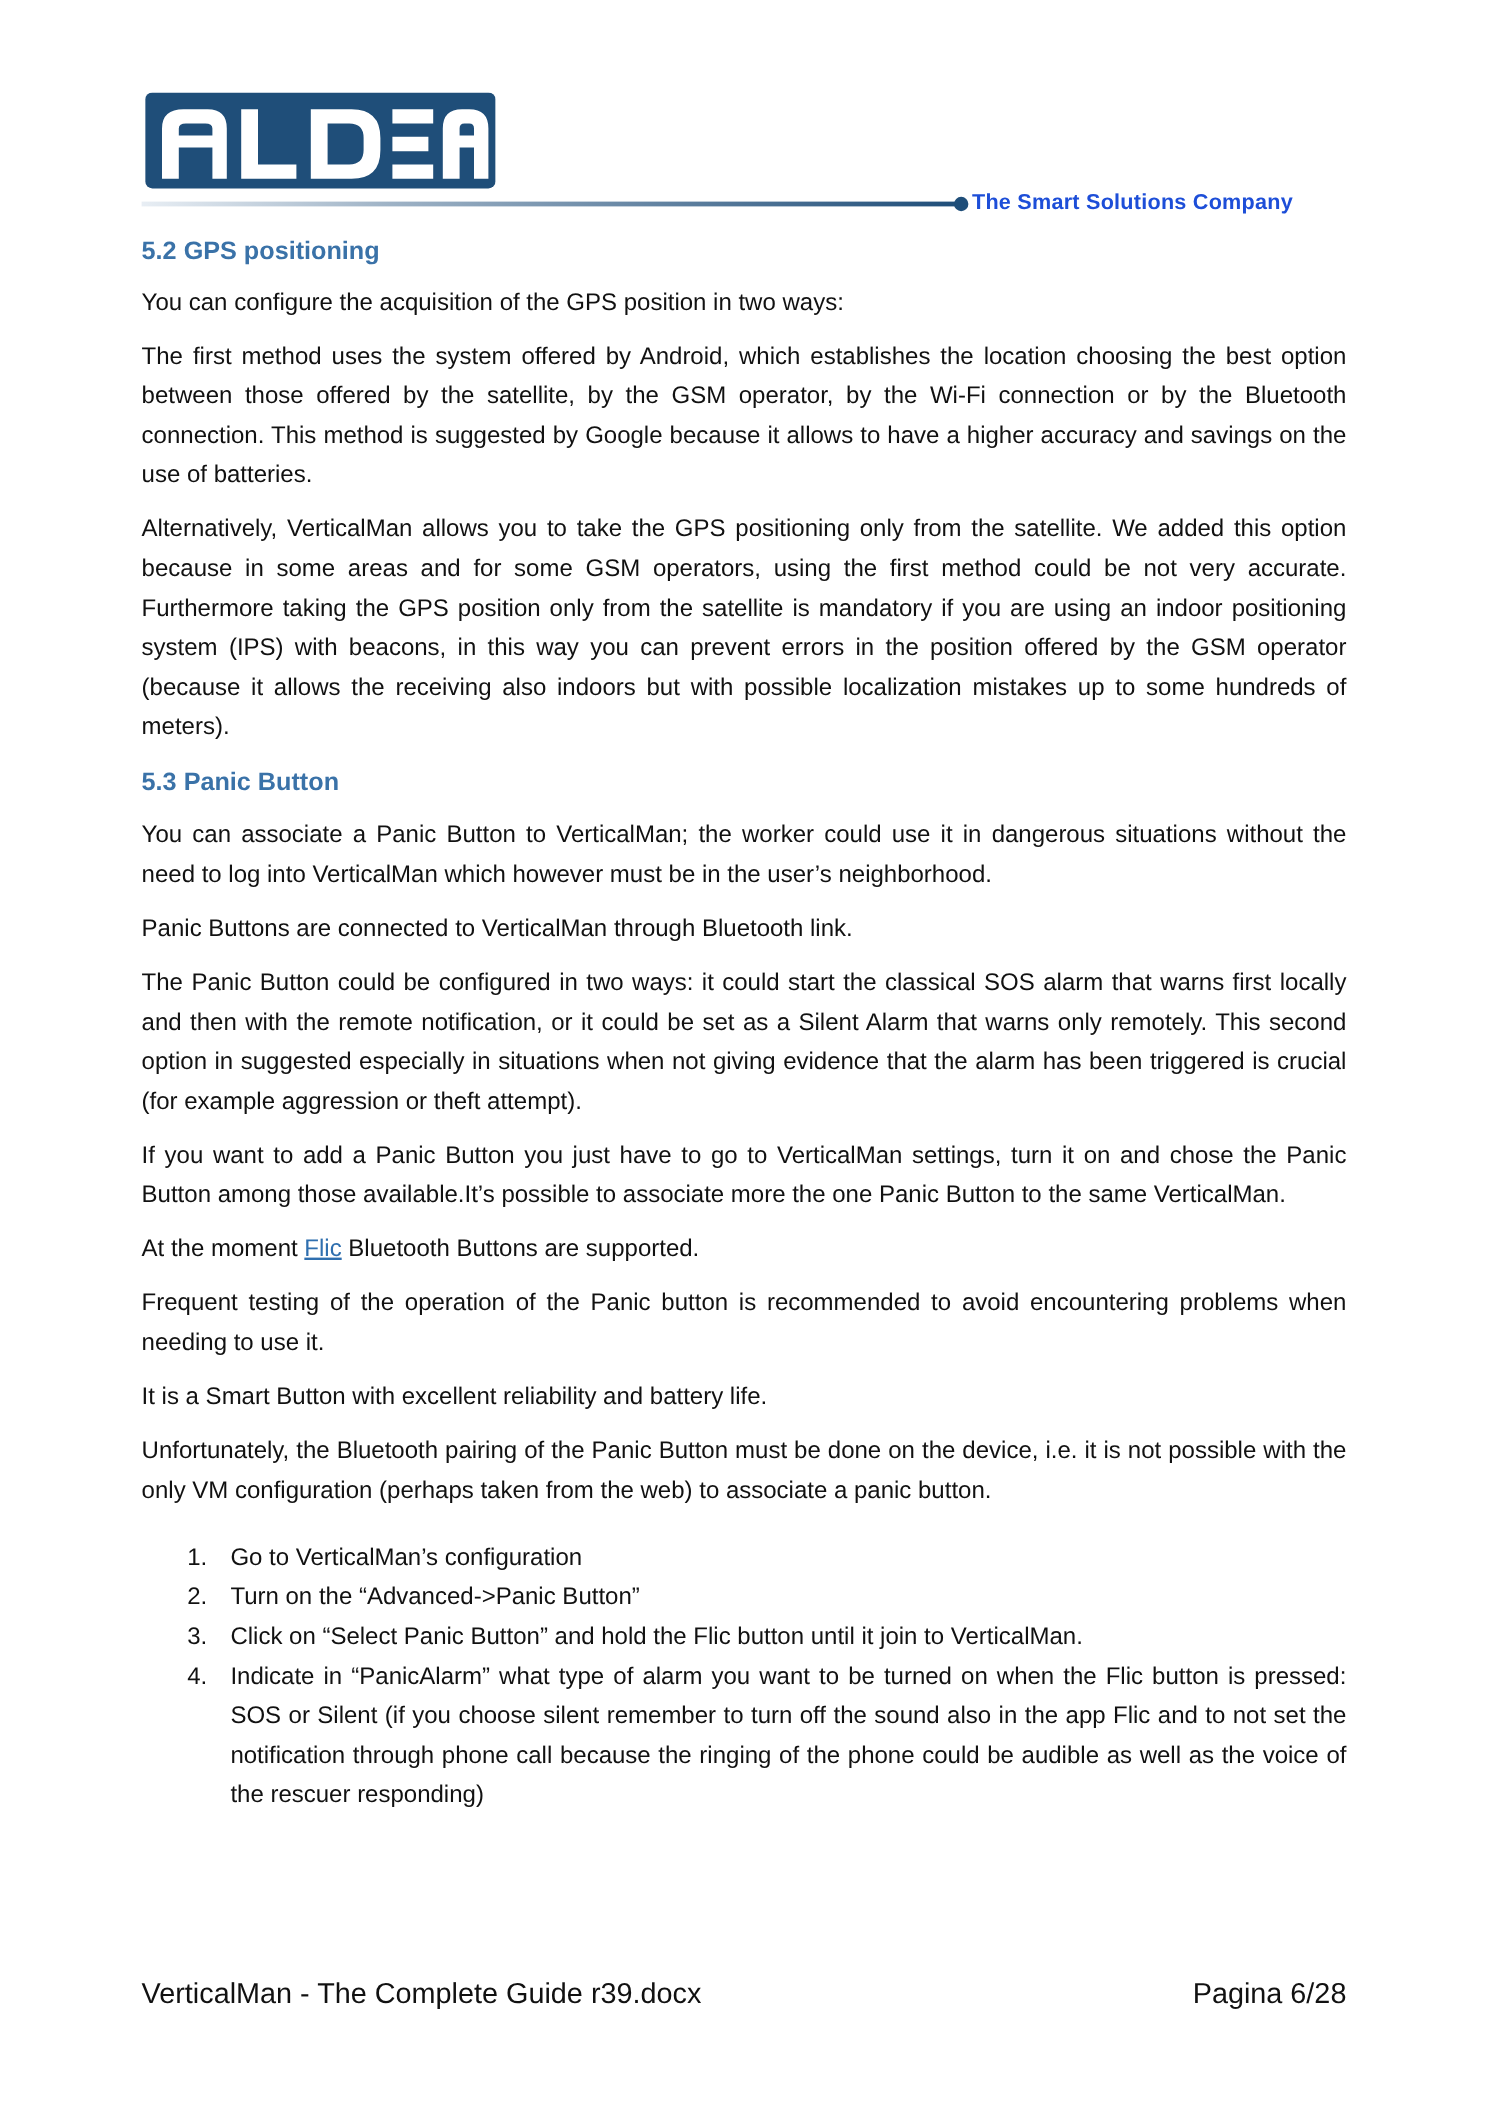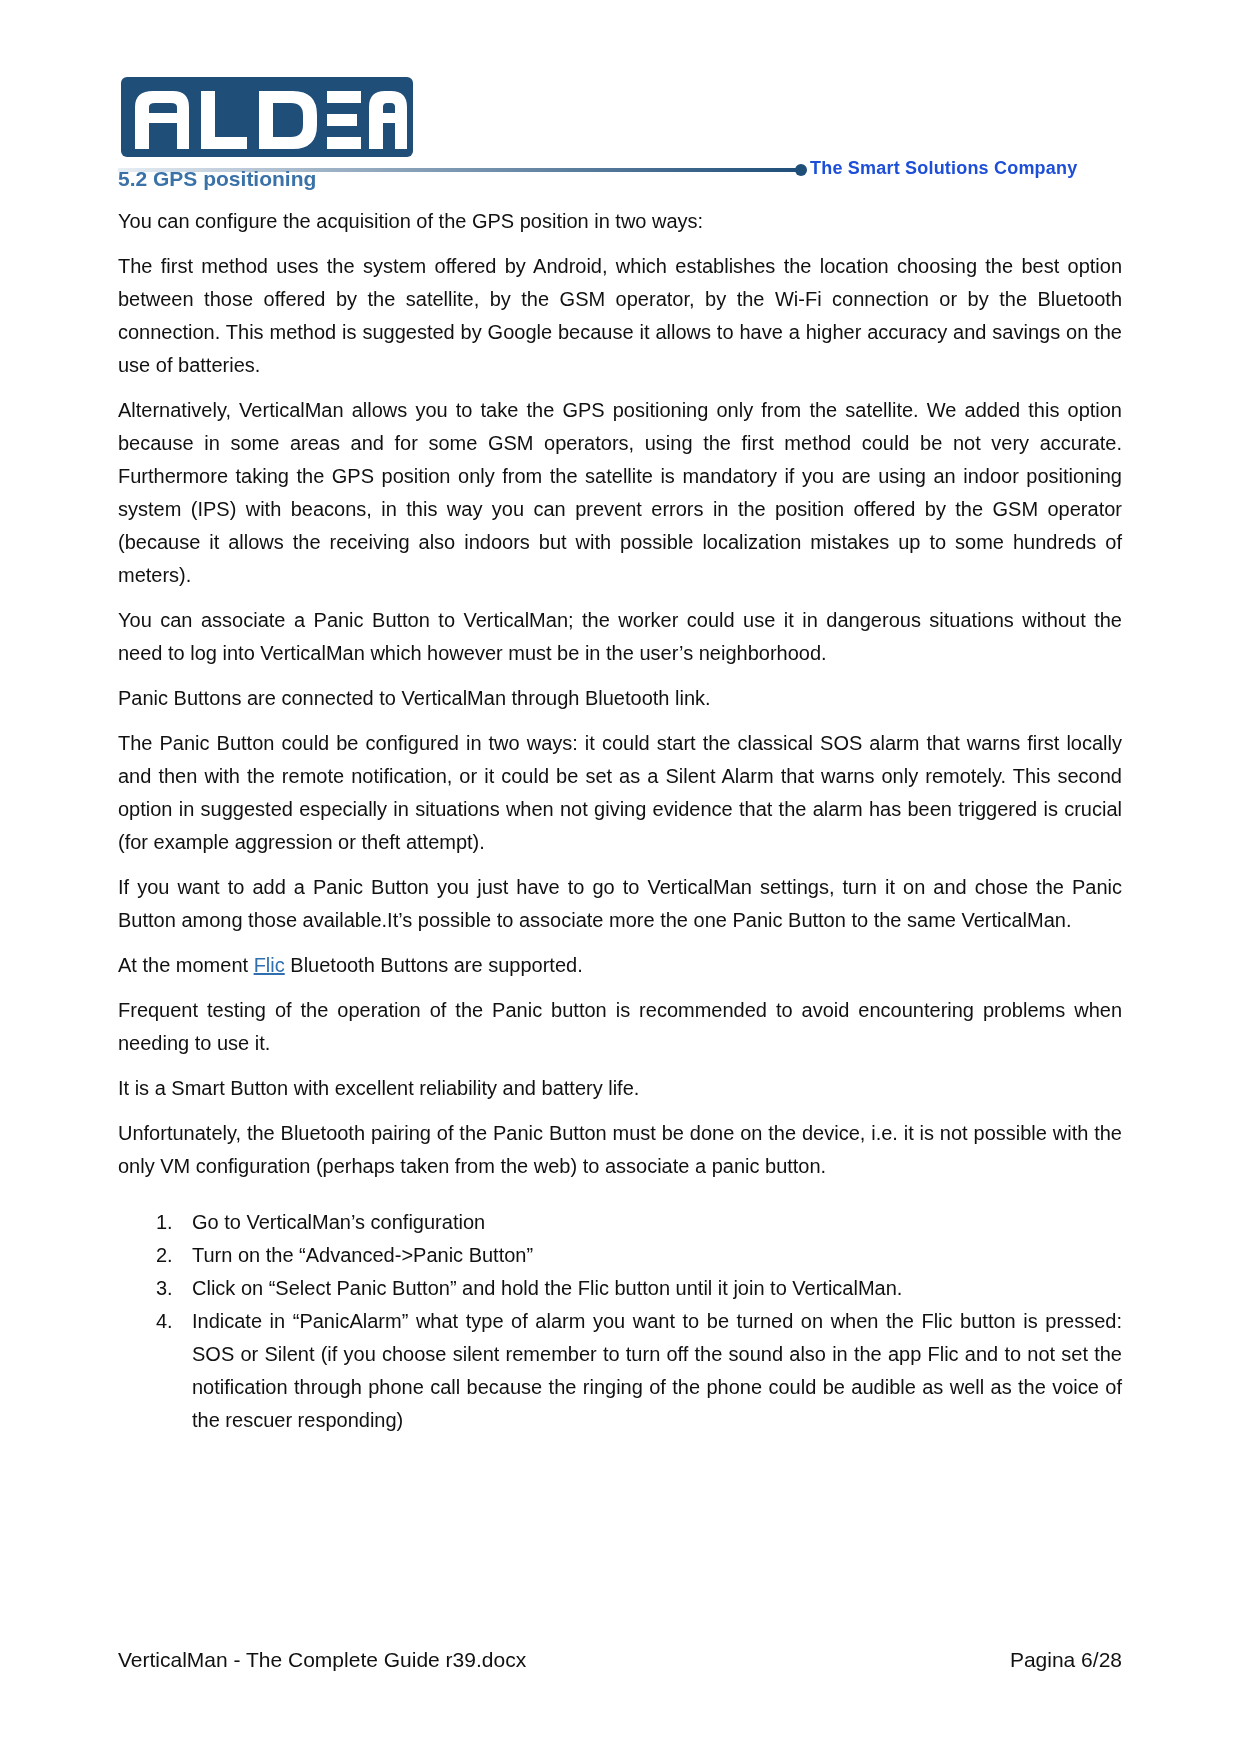--- a/index.html
+++ b/index.html
@@ -6,29 +6,29 @@
   body { width: 1241px; height: 1755px; position: relative; overflow: hidden;
          font-family: "Liberation Sans", sans-serif; color: #111; }
   .header { position: absolute; left: 118px; top: 72px; width: 1010px; height: 110px; }
   .logo { position: absolute; left: 3px; top: 5px; width: 292px; height: 88px; }
   .rule { position: absolute; left: 0; top: 96px; width: 680px; height: 4px;
           background: linear-gradient(to right, #e8eef4 0%, #9fb3c6 30%, #1f4e79 100%); }
   .rule-dot { position: absolute; left: 677px; top: 92px; width: 12px; height: 12px;
               border-radius: 50%; background: #1f4e79; }
   .tagline { position: absolute; left: 692px; top: 86px; font-weight: bold; font-size: 18px;
              color: #1d4ed8; white-space: nowrap; letter-spacing: 0.2px; }
-  .content { position: absolute; left: 118px; top: 162px; width: 1004px; }
+  .content { position: absolute; left: 118px; top: 193px; width: 1004px; }
   h2 { margin: 0; font-size: 21px; font-weight: bold; color: #3a72a8; line-height: 33px; }
   p { margin: 0 0 17px 0; font-size: 20px; line-height: 33px; text-align: justify; }
   a.link { color: #2f6faf; text-decoration: underline; }
   .subhead { font-style: italic; color: #3a72a8; font-size: 20px; line-height: 33px; margin: 0 0 0 7px; }
   ol { margin: 0; padding: 0; list-style: none; }
   ol li { position: relative; padding-left: 74px; font-size: 20px; line-height: 33px; text-align: justify; }
   ol li .num { position: absolute; left: 38px; top: 0; }
-  .footer { position: absolute; left: 118px; top: 1648px; width: 1004px; font-size: 21px;
+  .footer { position: absolute; left: 118px; top: 1648px; width: 1004px; font-size: 24px;
             display: flex; justify-content: space-between; }
 </style>
 </head>
 <body>
 
 <div class="header">
   <svg class="logo" viewBox="0 0 292 88">
     <rect x="0" y="0" width="292" height="80" rx="6" fill="#1f4e79"></rect>
     <g fill="#ffffff">
       <path d="M14 72 V30 Q14 14 32 14 H52 Q68 14 68 30 V72 H56 V46 H28 V72 Z M28 36 H56 V30 Q56 26 50 26 H34 Q28 26 28 30 Z"></path>
@@ -42,20 +42,21 @@
   <div class="rule-dot"></div>
   <div class="tagline">The Smart Solutions Company</div>
 </div>
 
 <div class="content">
   <h2 style="margin-bottom:10px;">5.2 GPS positioning</h2>
   <p style="margin-bottom:12px;">You can configure the acquisition of the GPS position in two ways:</p>
   <p style="margin-bottom:12px;">The first method uses the system offered by Android, which establishes the location choosing the best option between those offered by the satellite, by the GSM operator, by the Wi-Fi connection or by the Bluetooth connection. This method is suggested by Google because it allows to have a higher accuracy and savings on the use of batteries.</p>
   <p style="margin-bottom:12px;">Alternatively, VerticalMan allows you to take the GPS positioning only from the satellite. We added this option because in some areas and for some GSM operators, using the first method could be not very accurate. Furthermore taking the GPS position only from the satellite is mandatory if you are using an indoor positioning system (IPS) with beacons, in this way you can prevent errors in the position offered by the GSM operator (because it allows the receiving also indoors but with possible localization mistakes up to some hundreds of meters).</p>
 
+  <h2 style="margin-bottom:12px;">5.3 Panic Button</h2>
   <p style="margin-bottom:12px;">You can associate a Panic Button to VerticalMan; the worker could use it in dangerous situations without the need to log into VerticalMan which however must be in the user’s neighborhood.</p>
   <p style="margin-bottom:12px;">Panic Buttons are connected to VerticalMan through Bluetooth link.</p>
   <p style="margin-bottom:12px;">The Panic Button could be configured in two ways: it could start the classical SOS alarm that warns first locally and then with the remote notification, or it could be set as a Silent Alarm that warns only remotely. This second option in suggested especially in situations when not giving evidence that the alarm has been triggered is crucial (for example aggression or theft attempt).</p>
   <p style="margin-bottom:12px;margin-top:12px;">If you want to add a Panic Button you just have to go to VerticalMan settings, turn it on and chose the Panic Button among those available.It’s possible to associate more the one Panic Button to the same VerticalMan.</p>
   <p style="margin-bottom:12px;">
     <span>At the moment </span><a class="link">Flic</a><span> Bluetooth Buttons are supported.</span>
   </p>
   <p style="margin-bottom:12px;">Frequent testing of the operation of the Panic button is recommended to avoid encountering problems when needing to use it.</p>
   <p style="margin-bottom:12px;">It is a Smart Button with excellent reliability and battery life.</p>
   <p style="margin-bottom:23px;">Unfortunately, the Bluetooth pairing of the Panic Button must be done on the device, i.e. it is not possible with the only VM configuration (perhaps taken from the web) to associate a panic button.</p>

